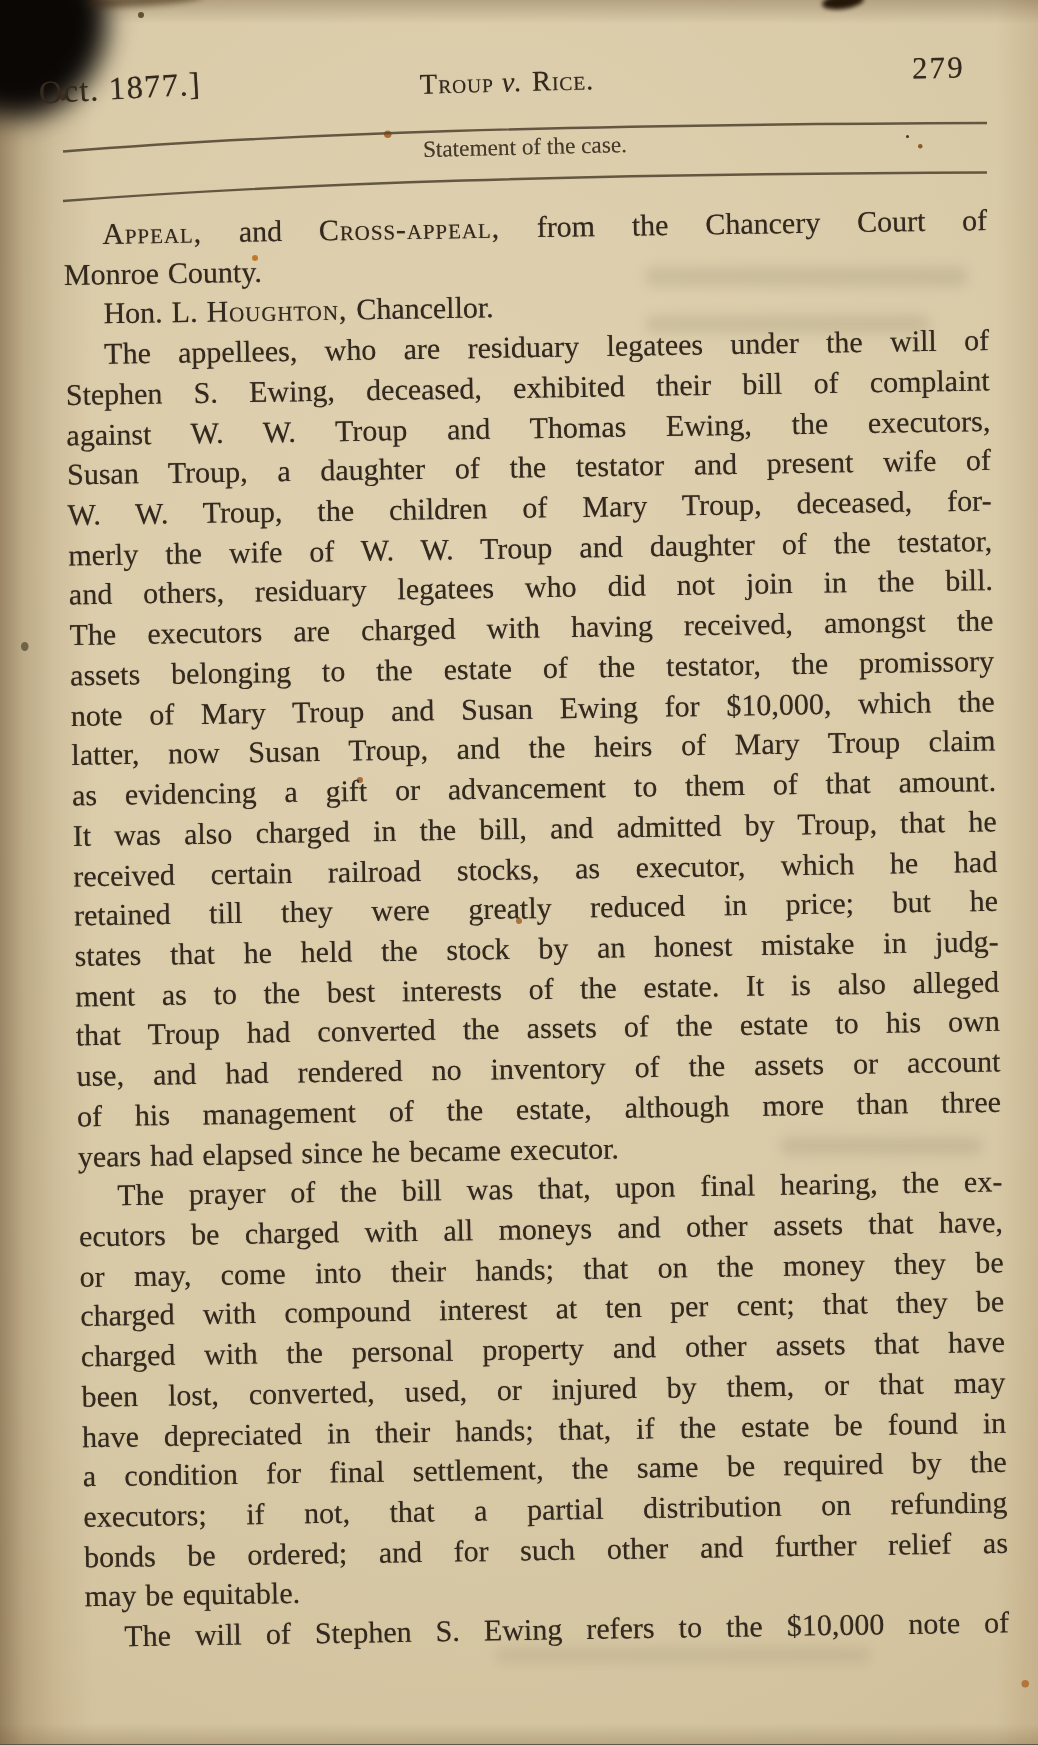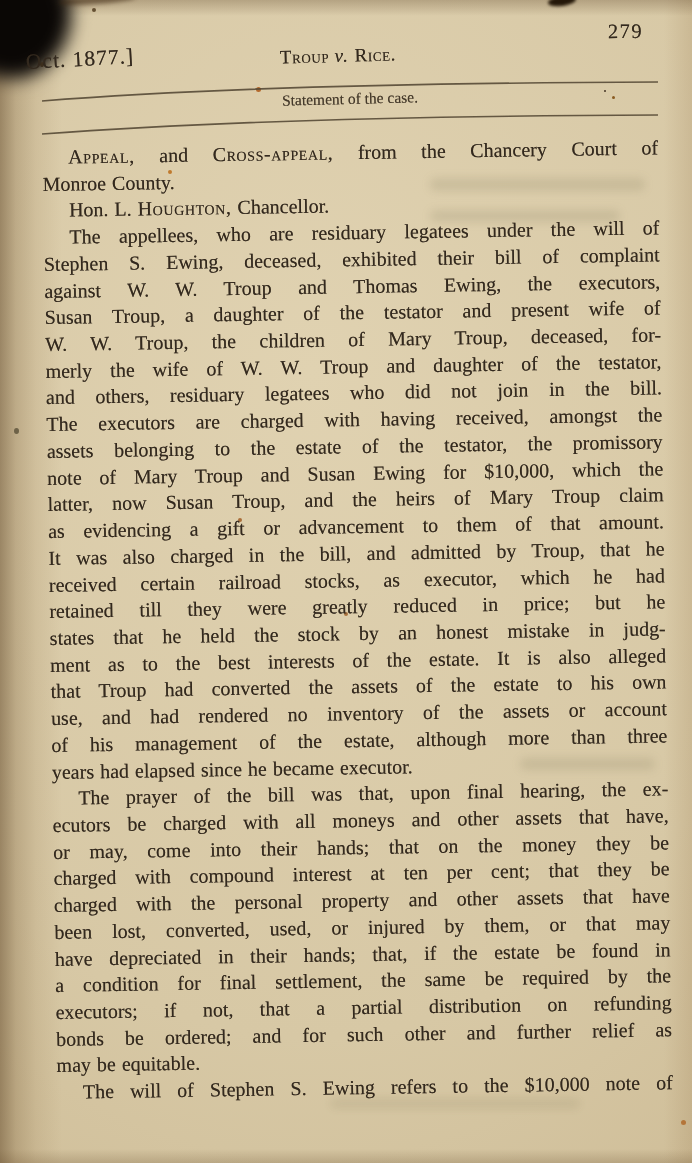--- a/index.html
+++ b/index.html
@@ -50,21 +50,21 @@
     transform: rotate(-3.2deg); transform-origin: left center;
     text-shadow: 0 0 0.5px rgba(46,36,24,0.65);
   }
   .header-title {
     position: absolute; left: 160px; top: 45px; width: 356px;
     text-align: center; font-size: 19px; letter-spacing: 1.5px;
     transform: rotate(-1.5deg);
     text-shadow: 0 0 0.5px rgba(46,36,24,0.6);
   }
   .header-page {
-    position: absolute; right: 49px; top: 20px;
+    position: absolute; right: 49px; top: 35px;
     font-size: 20.5px; letter-spacing: 1.5px;
     transform: rotate(-1deg);
     text-shadow: 0 0 0.5px rgba(46,36,24,0.6);
   }
 
   .rule-svg { position: absolute; left: 40px; width: 622px; height: 26px; }
   .rule-top { top: 79px; }
   .rule-bottom { top: 111px; }
 
   .section-label {

